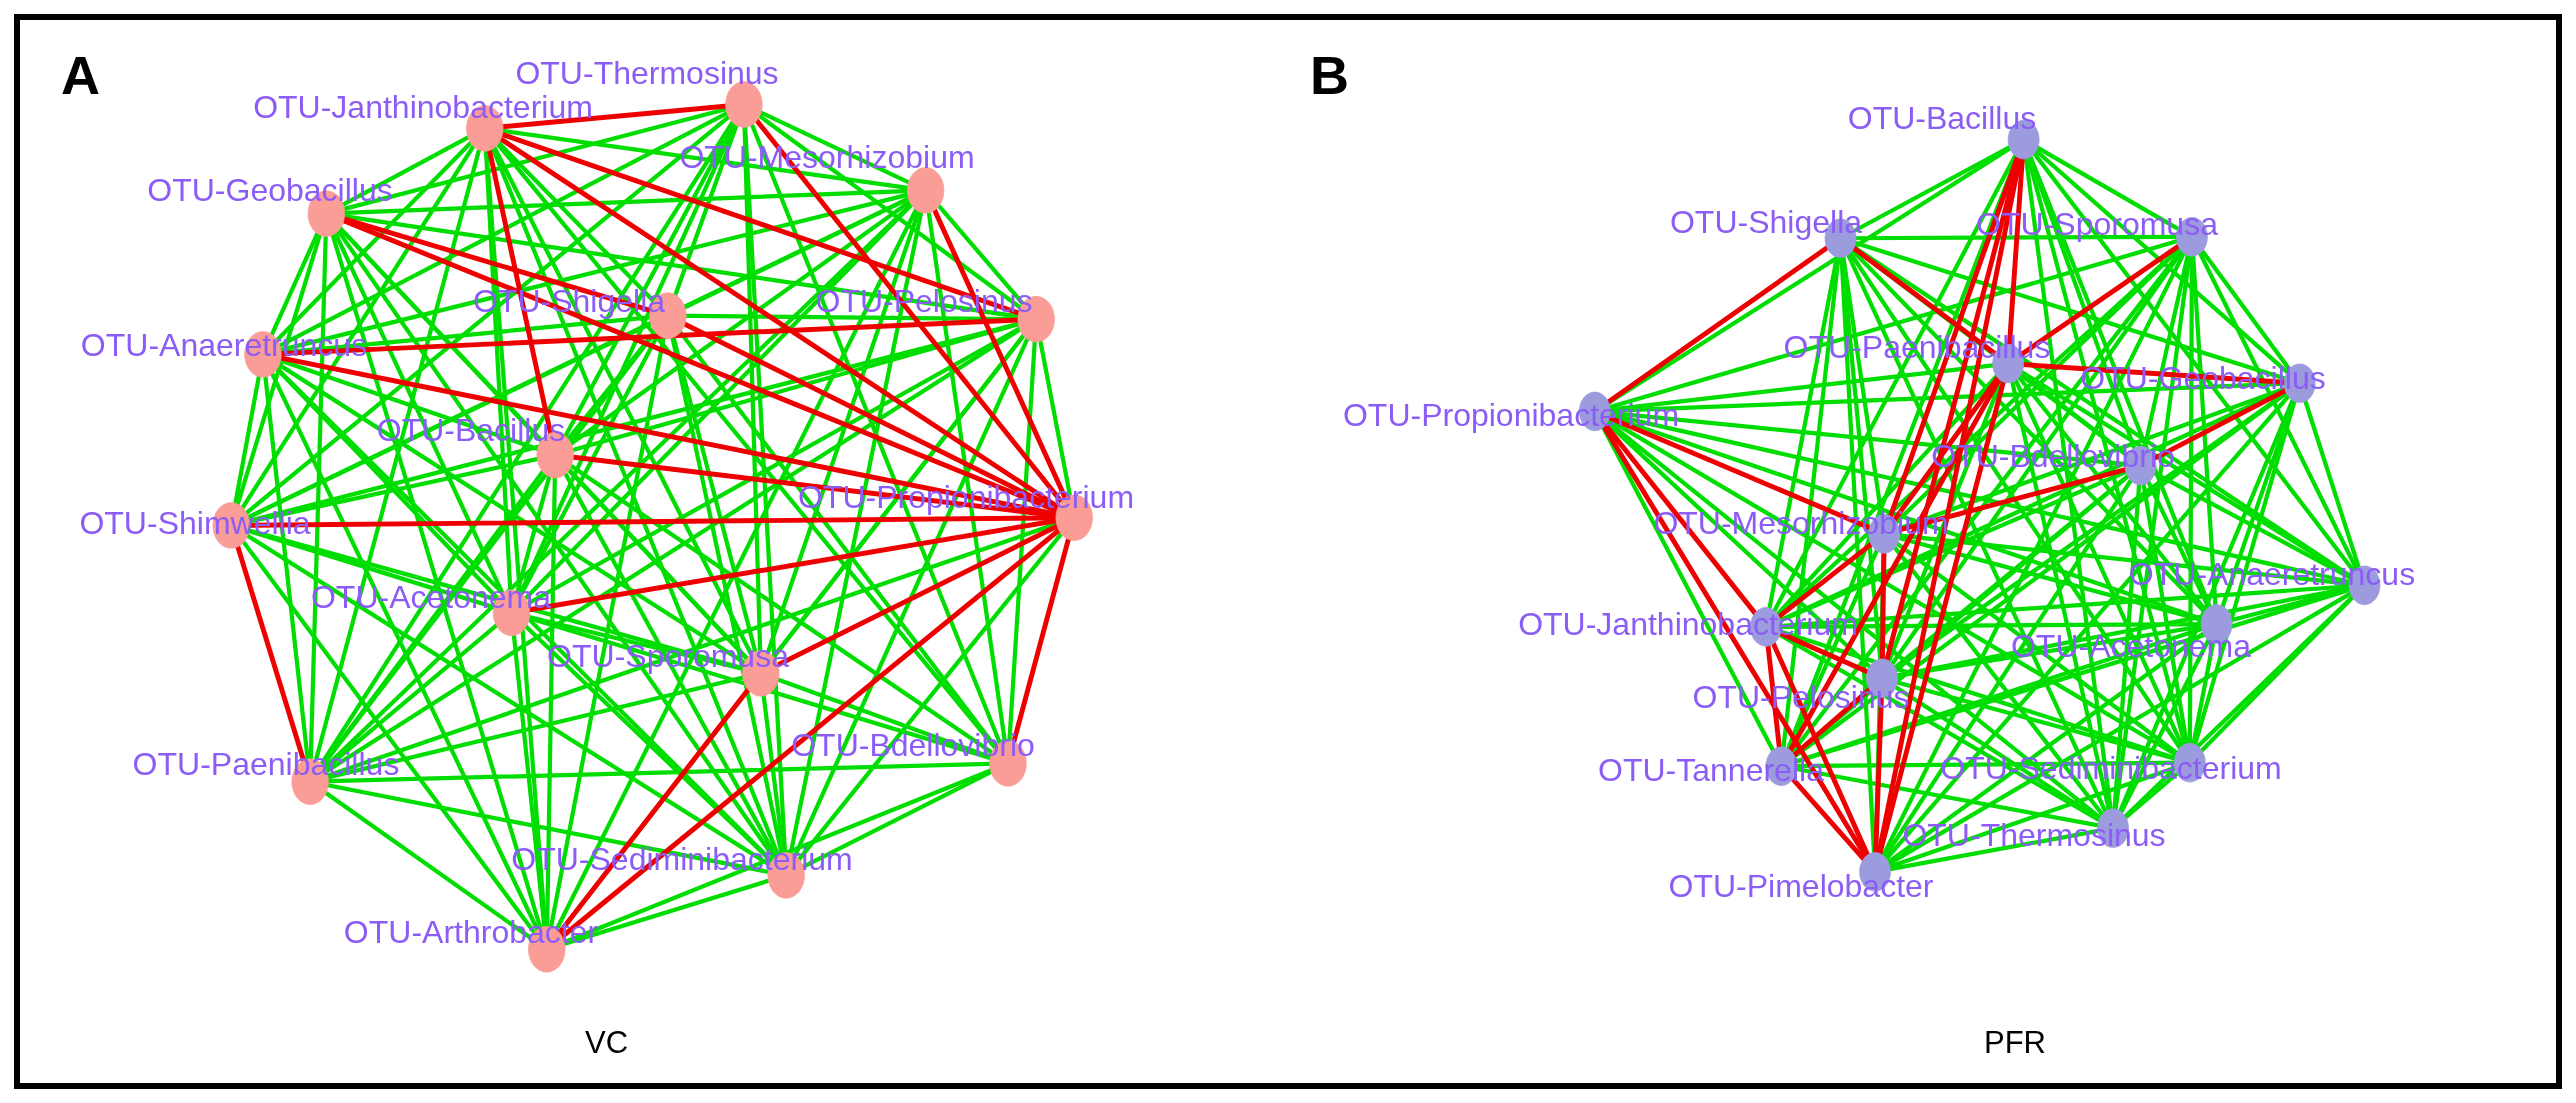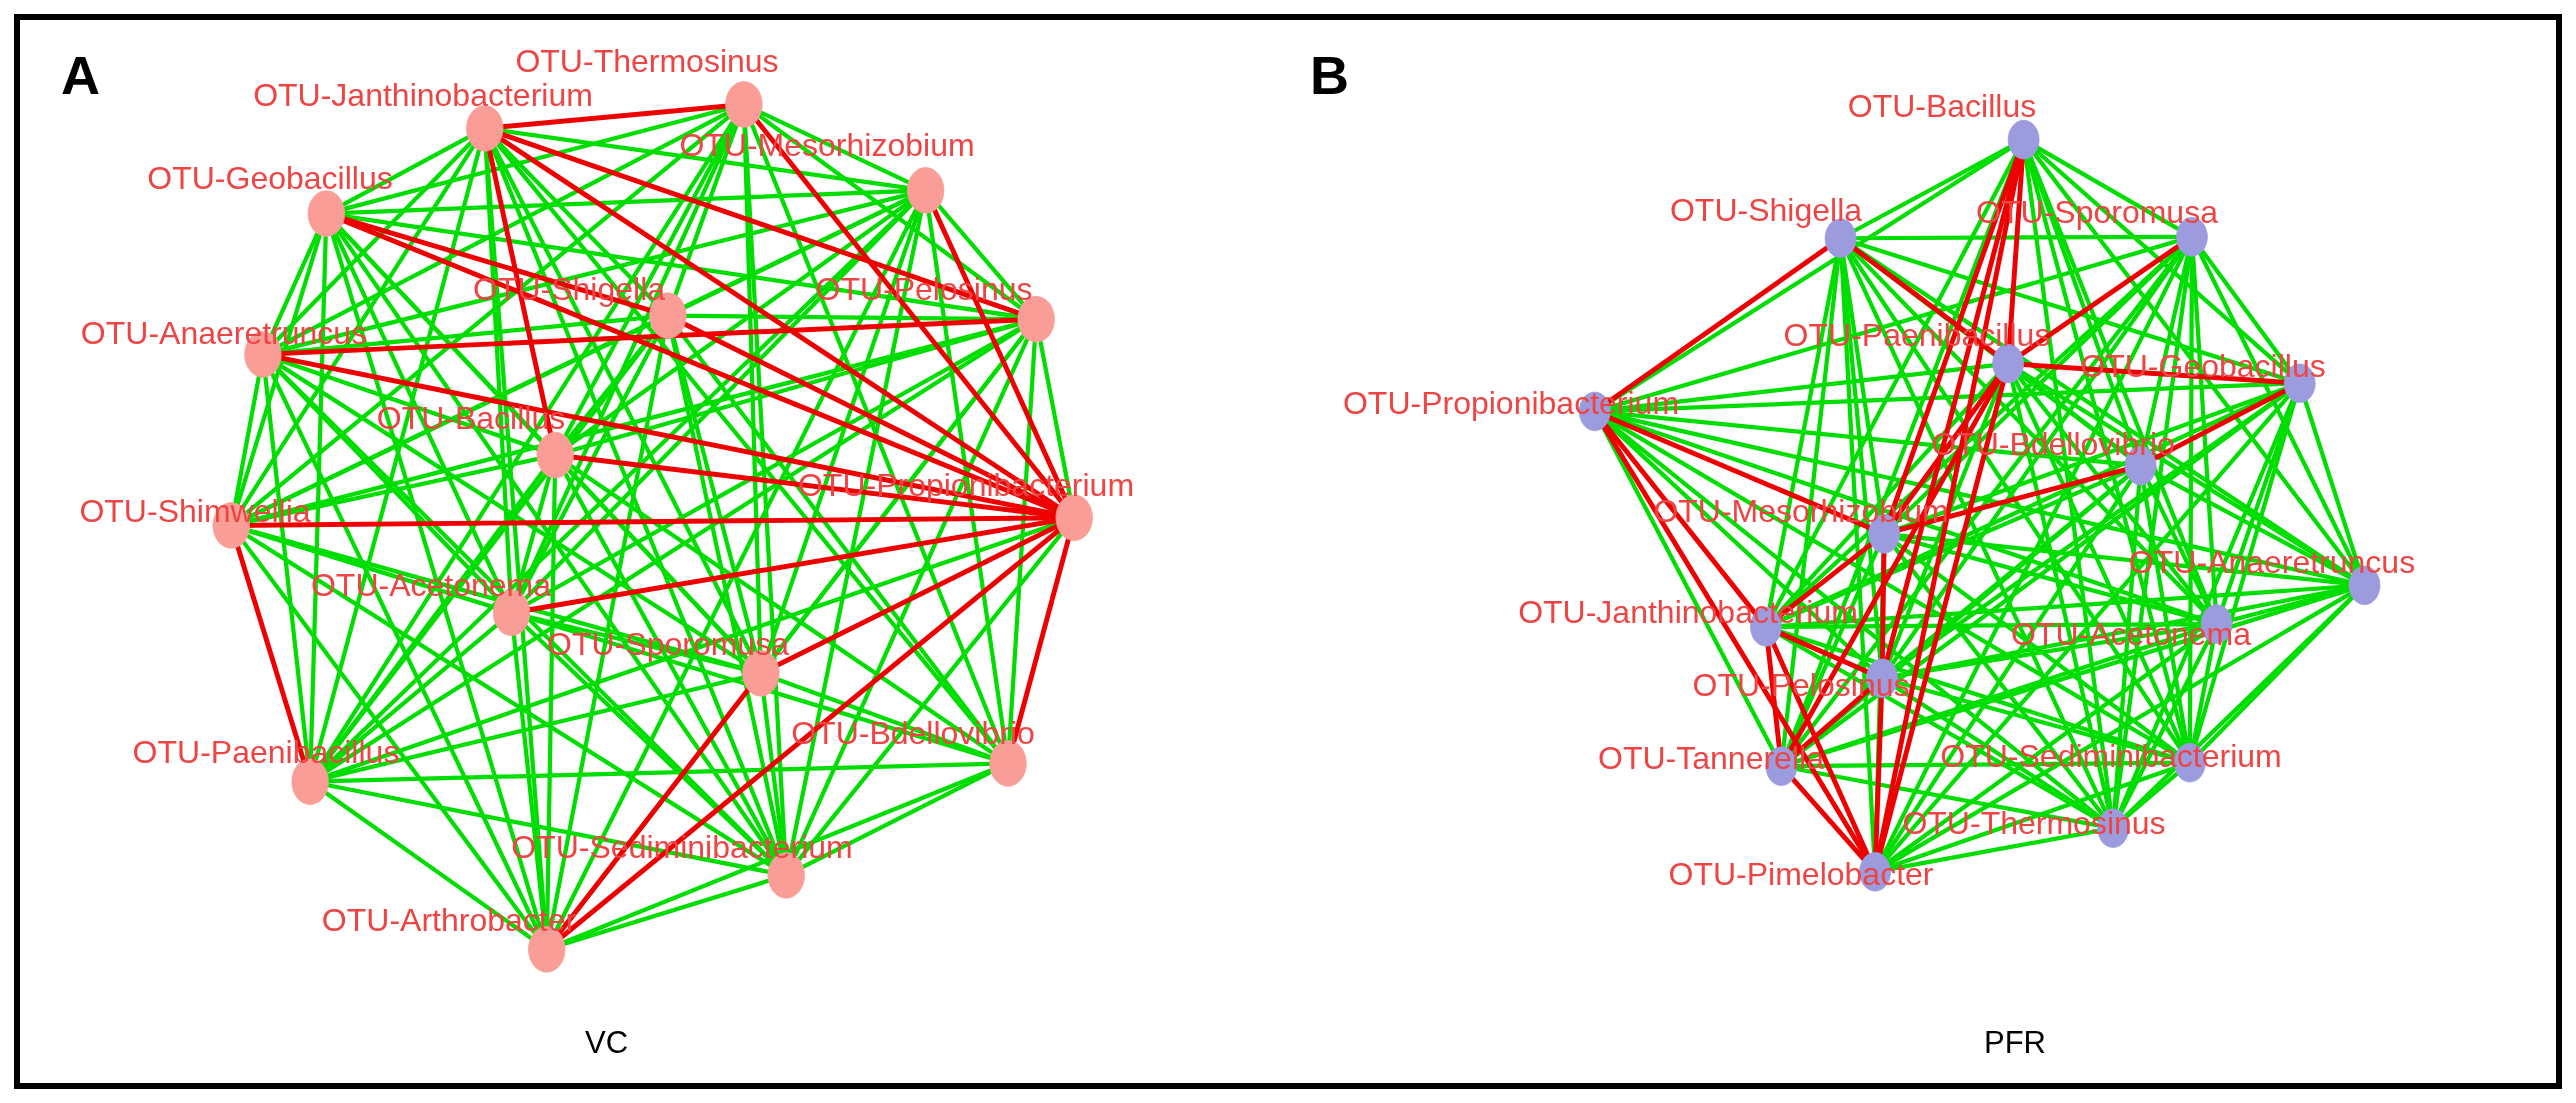--- a/index.html
+++ b/index.html
@@ -54,26 +54,27 @@
     position:absolute;
     left:0;top:0;
     width:100%;height:100%;
     overflow:visible;
   }
 
   .node-label{
     position:absolute;
     font-family:"Liberation Sans",sans-serif;
     font-size:32px;
-    color:#ef4444;
+    color:#8b5cf6;
     white-space:nowrap;
     line-height:1;
     transform:translate(-50%,-50%);
     user-select:none;
     pointer-events:none;
+    margin-top:12px;
   }
 </style>
 </head>
 <body>
 
 <div id="figure">
   <div id="frame">
 
     <div class="panel" id="panel-a">
       <svg class="net-svg" id="svg-a" viewBox="0 0 1829 1527" preserveAspectRatio="none">
@@ -227,21 +228,21 @@
           <div class="node-label" style="left: 904px; top: 269px;">OTU-Pelosinus</div>
           <div class="node-label" style="left: 204px; top: 313px;">OTU-Anaeretruncus</div>
           <div class="node-label" style="left: 451px; top: 398px;">OTU-Bacillus</div>
           <div class="node-label" style="left: 946px; top: 465px;">OTU-Propionibacterium</div>
           <div class="node-label" style="left: 175px; top: 491px;">OTU-Shimwellia</div>
           <div class="node-label" style="left: 411px; top: 565px;">OTU-Acetonema</div>
           <div class="node-label" style="left: 648px; top: 624px;">OTU-Sporomusa</div>
           <div class="node-label" style="left: 893px; top: 713px;">OTU-Bdellovibrio</div>
           <div class="node-label" style="left: 246px; top: 732px;">OTU-Paenibacillus</div>
           <div class="node-label" style="left: 662px; top: 827px;">OTU-Sediminibacterium</div>
-          <div class="node-label" style="left: 429px; top: 900px;">OTU-Arthrobacter</div>
+          <div class="node-label" style="left: 451px; top: 900px;">OTU-Arthrobacter</div>
         </div>
     </div>
 
     <div class="panel" id="panel-b">
       <svg class="net-svg" id="svg-b" viewBox="0 0 1829 1527" preserveAspectRatio="none">
           <g>
             <line x1="1056" y1="170" x2="796" y2="310" stroke="#00dd00" stroke-width="6" stroke-linecap="round"></line>
             <line x1="1056" y1="170" x2="1295" y2="308" stroke="#00dd00" stroke-width="6" stroke-linecap="round"></line>
             <line x1="1056" y1="170" x2="1448" y2="516" stroke="#00dd00" stroke-width="6" stroke-linecap="round"></line>
             <line x1="1056" y1="170" x2="447" y2="556" stroke="#00dd00" stroke-width="6" stroke-linecap="round"></line>

